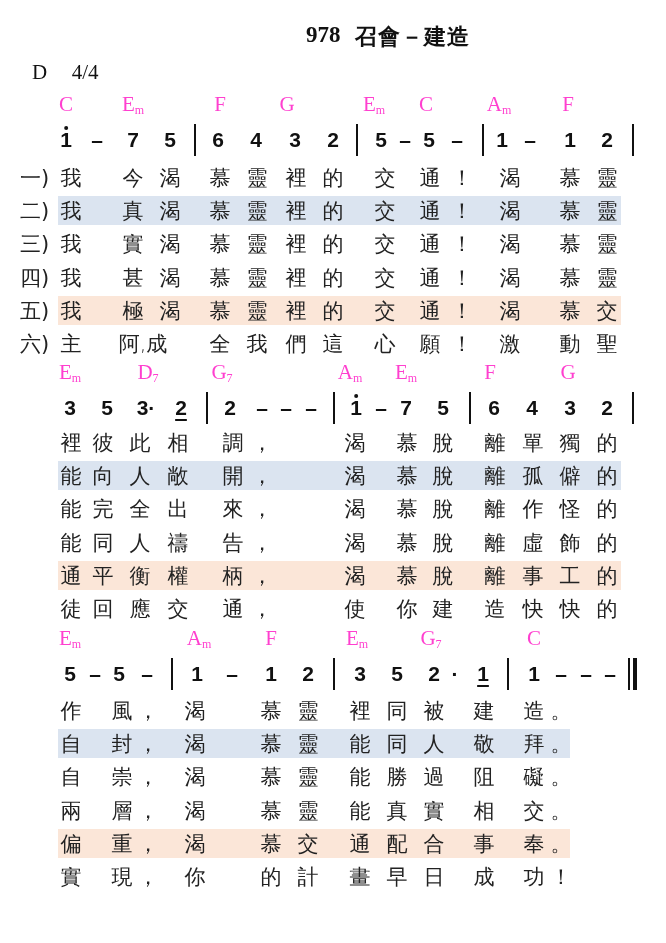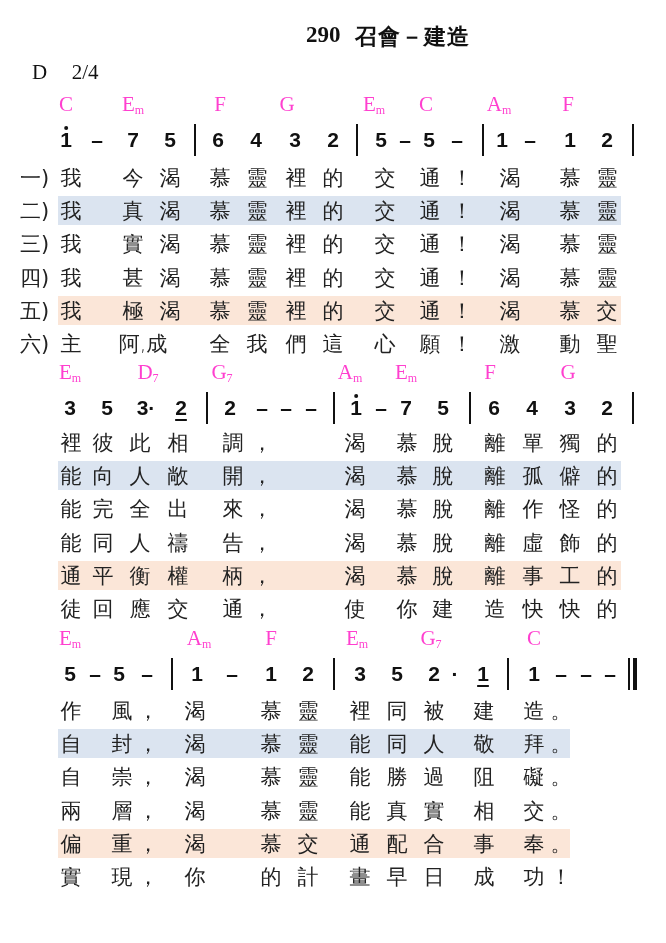--- a/index.html
+++ b/index.html
@@ -19,27 +19,27 @@
   .band { height: 29px; }
   .band.blue { background: #dbe4f0; }
   .band.peach { background: #fbe6d8; }
   .lyr { font-family: "DejaVu Sans", sans-serif; font-size: 21px; transform: translateX(-50%); line-height: 28px; white-space: nowrap; font-weight: 300; color: #222; }
   .vlabel { font-family: "DejaVu Sans", sans-serif; font-size: 21px; line-height: 28px; color: #222; }
 </style>
 </head>
 <body>
 
 <div class="abs title">
-  <span class="num">290</span>
+  <span class="num">978</span>
   <span class="txt">召會－建造</span>
 </div>
 <div class="abs key">
   <span>D</span>
   <span style="display:inline-block;width:14px"></span>
-  <span>2/4</span>
+  <span>4/4</span>
 </div>
 
 <div id="sheet">
     <div class="abs band blue" style="left: 58px; width: 563px; top: 196.2px; background: rgb(219, 228, 240);"></div>
     <div class="abs band peach" style="left: 58px; width: 563px; top: 295.8px; background: rgb(251, 230, 216);"></div>
     <div class="abs chord" style="left: 66px; top: 92px; color: rgb(255, 63, 207);"><span>C</span></div>
     <div class="abs chord" style="left: 133px; top: 92px; color: rgb(255, 63, 207);"><span>E</span><sub>m</sub></div>
     <div class="abs chord" style="left: 220px; top: 92px; color: rgb(255, 63, 207);"><span>F</span></div>
     <div class="abs chord" style="left: 287px; top: 92px; color: rgb(255, 63, 207);"><span>G</span></div>
     <div class="abs chord" style="left: 374px; top: 92px; color: rgb(255, 63, 207);"><span>E</span><sub>m</sub></div>

